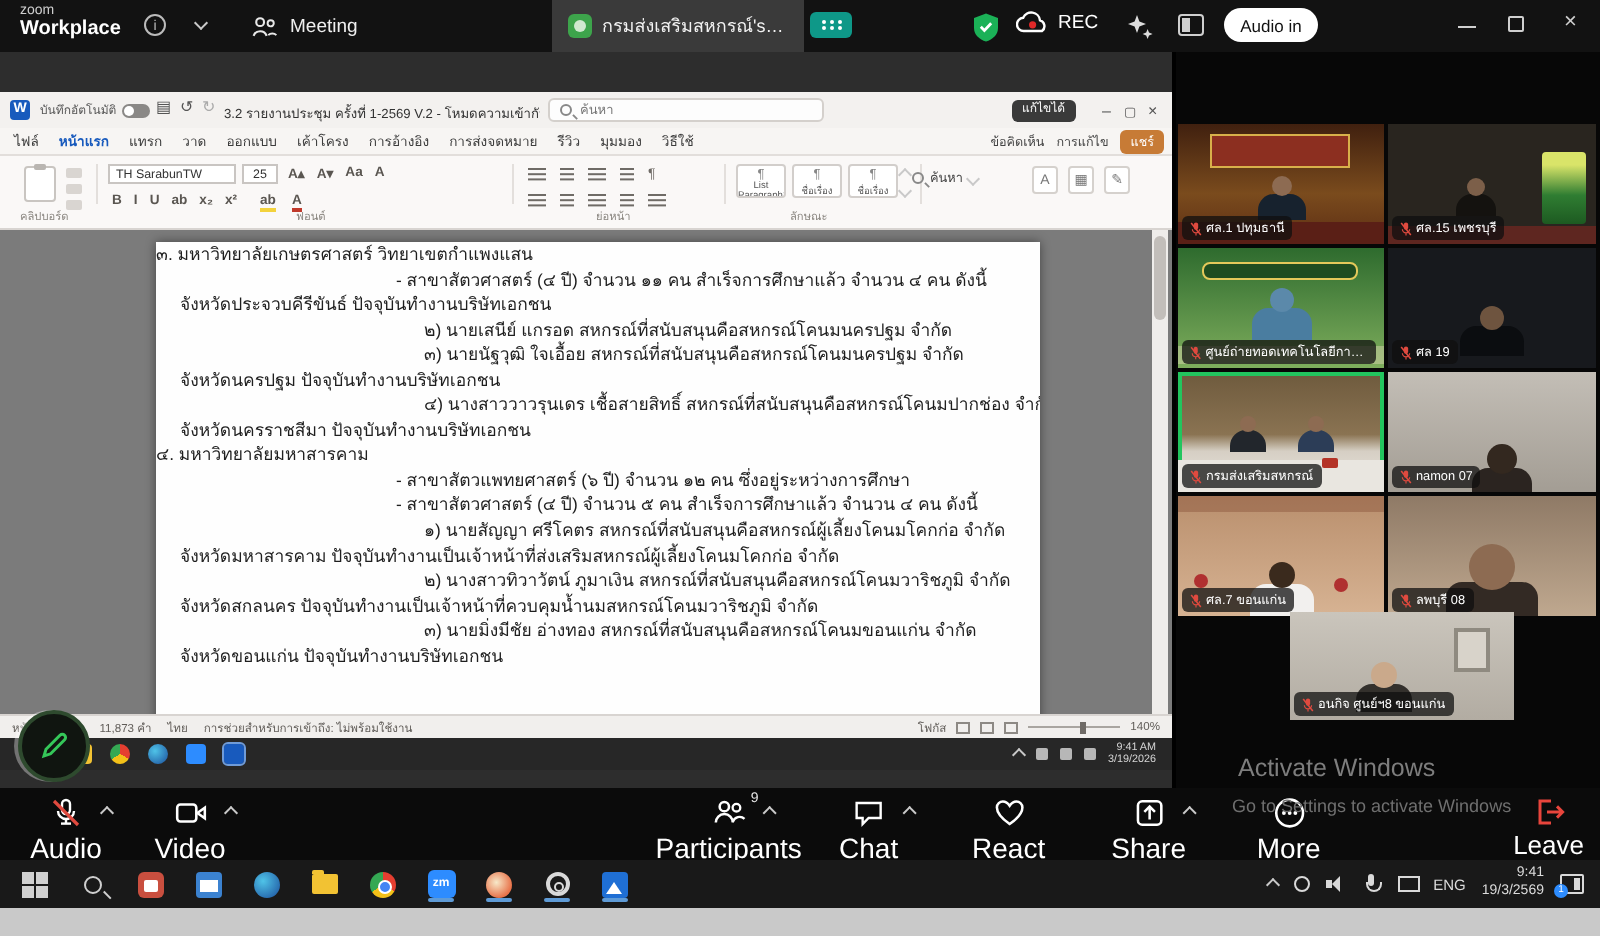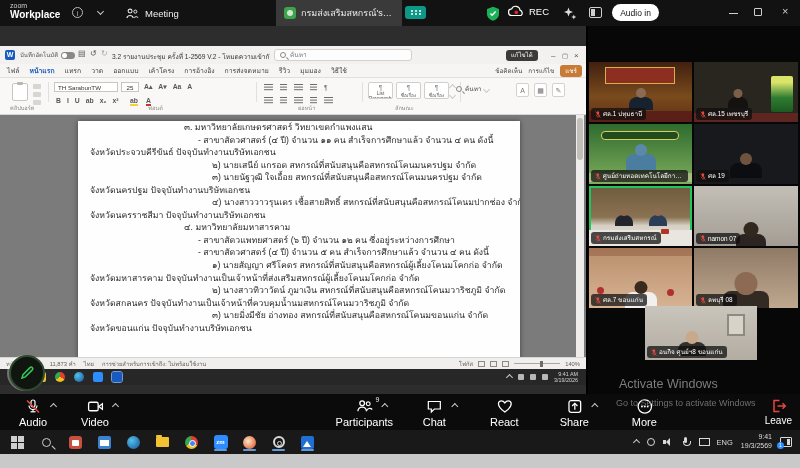--- a/index.html
+++ b/index.html
@@ -75,21 +75,21 @@
   .styles-chips{position:absolute;left:368px;top:4px;display:flex;gap:3px;}
   .chip{width:25px;height:17px;border:1px solid #d2cecb;background:#fff;border-radius:2px;font-size:4.8px;color:#555;text-align:center;overflow:hidden;padding-top:1px;}
   .chip .pm{font-size:6.5px;color:#888;}
   .findlbl{position:absolute;left:456px;top:6px;display:flex;gap:3px;align-items:center;font-size:6.4px;color:#444;}
   .rb-btn{position:absolute;top:5px;width:13px;height:14px;border:1px solid #d5d1cd;border-radius:2px;background:#fff;color:#777;font-size:7px;text-align:center;line-height:13px;}
 
   .docarea{position:absolute;left:0;top:69px;width:100%;height:242px;background:#7b7b7b;overflow:hidden;}
   .page{position:absolute;left:78px;top:6px;width:442px;height:250px;background:#fefefe;box-shadow:0 0 5px rgba(0,0,0,.45);overflow:hidden;}
   .docline{height:12.55px;font-size:8.7px;color:#1f1f1f;white-space:nowrap;line-height:12.55px;}
   .ind-c{padding-left:12px;}
-  .ind-h{padding-left:106px;}
+  .ind-h{}
   .ind-b{padding-left:120px;}
   .ind-n{padding-left:134px;}
   .vscroll{position:absolute;right:2px;top:0;width:8px;height:100%;background:#efedeb;}
   .vthumb{position:absolute;left:1px;top:3px;width:6px;height:42px;background:#c2beba;border-radius:3px;}
 
   .statusbar{position:absolute;left:0;top:311px;width:100%;height:12px;background:#f1efed;border-top:1px solid #d8d4d1;font-size:5.8px;color:#605c58;display:flex;align-items:center;gap:8px;padding:0 6px;}
   .statusbar .right{margin-left:auto;display:flex;align-items:center;gap:5px;}
   .viewic{width:7px;height:6px;border:1px solid #8d8984;}
   .zslider{width:46px;height:1.4px;background:#a9a5a0;position:relative;}
   .zslider::before{content:'';position:absolute;left:26px;top:-2.2px;width:2.6px;height:6px;background:#6f6b66;}
@@ -163,21 +163,21 @@
   .t-graywall .d1{display:block;right:12px;top:8px;width:18px;height:22px;background:#d8d3ca;border:2px solid #8f8a80;}
 
   .activate1{position:absolute;left:31px;top:351px;font-size:12.5px;color:#7d7d7d;}
 
   
   .controls{position:absolute;left:0;top:394px;width:800px;height:36px;background:#0b0b0b;}
   .cgroup-left{position:absolute;left:10px;top:2px;display:flex;gap:16px;}
   .cgroup-center{position:absolute;left:50%;transform:translateX(-18%);top:2px;display:flex;gap:24px;}
   .citem{position:relative;width:46px;display:flex;flex-direction:column;align-items:center;color:#fff;}
   .citem .ic{height:17px;margin-top:2px;position:relative;}
-  .citem .lb{font-size:11px;margin-top:1px;white-space:nowrap;}
+  .citem .lb{font-size:14px;margin-top:1px;white-space:nowrap;}
   .citem .chv{position:absolute;right:0px;top:8px;}
   .citem .badge{position:absolute;top:0px;right:8px;font-size:7px;color:#e8e8e8;}
   .leave{position:absolute;right:8px;top:2px;display:flex;flex-direction:column;align-items:center;color:#fff;}
   .goto-overlay{position:absolute;left:616px;top:4px;font-size:9px;color:#6f6f6f;}
 
   
   .taskbar{position:absolute;left:0;top:430px;width:800px;height:24px;background:#191919;display:flex;align-items:center;}
   .apps{display:flex;align-items:center;gap:14px;padding-left:10px;}
   .appwrap{position:relative;width:15px;height:18px;display:flex;align-items:center;justify-content:center;}
   .appwrap .ul{position:absolute;left:1px;bottom:0;width:13px;height:2px;background:#5f9bd6;border-radius:1px;}
@@ -645,21 +645,21 @@
         </div>
       </div>
     <div class="goto-overlay">Go to Settings to activate Windows</div>
     <div class="leave">
       <span class="ic" style="height:17px;margin-top:2px;">
         <svg width="17" height="16" viewBox="0 0 17 16">
             <path d="M9.5 2.5H4v11h5.5" fill="none" stroke="#e8453c" stroke-width="1.5"></path>
             <path d="M7.5 8h7.5M12.5 5.2 15.3 8l-2.8 2.8" fill="none" stroke="#e8453c" stroke-width="1.5"></path>
           </svg>
       </span>
-      <span class="lb" style="font-size:10px;">Leave</span>
+      <span class="lb" style="font-size:13px;">Leave</span>
     </div>
   </div>
 
   <div class="taskbar">
     <div class="apps" id="taskbar-apps">
         <div class="appwrap">
           <div class="a-start"></div>
         </div>
         <div class="appwrap">
           <div class="a-search"></div>

